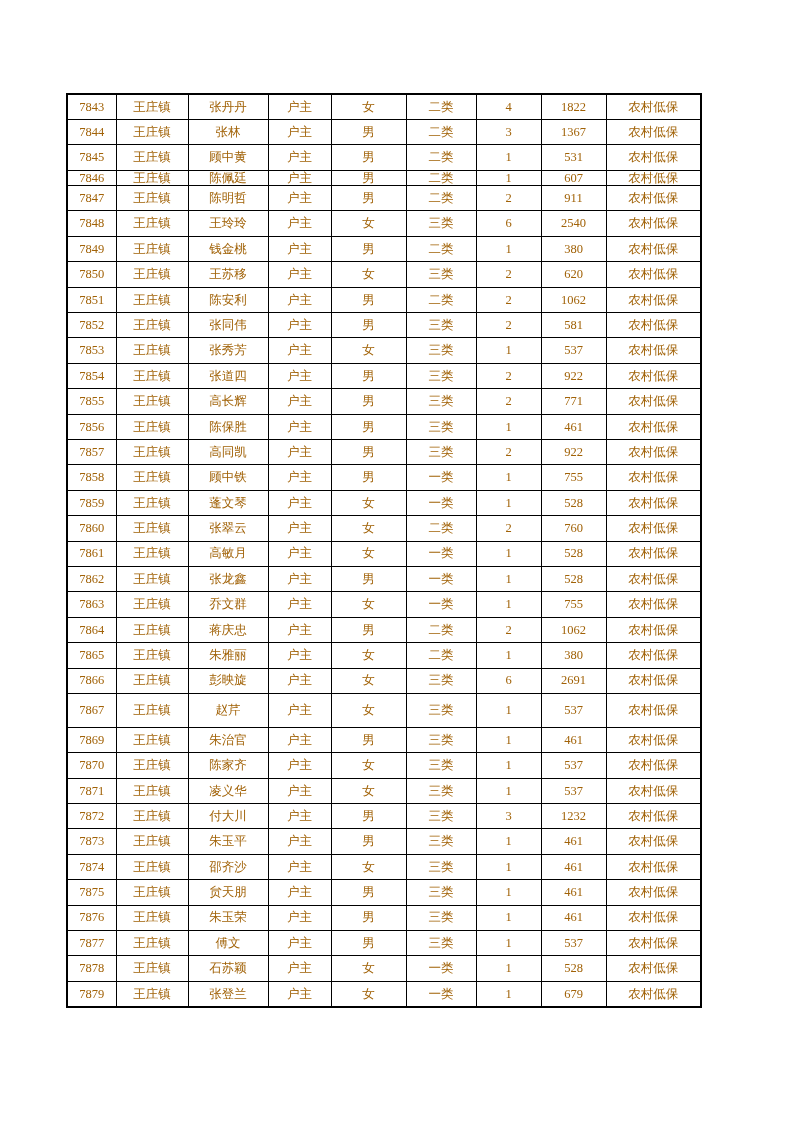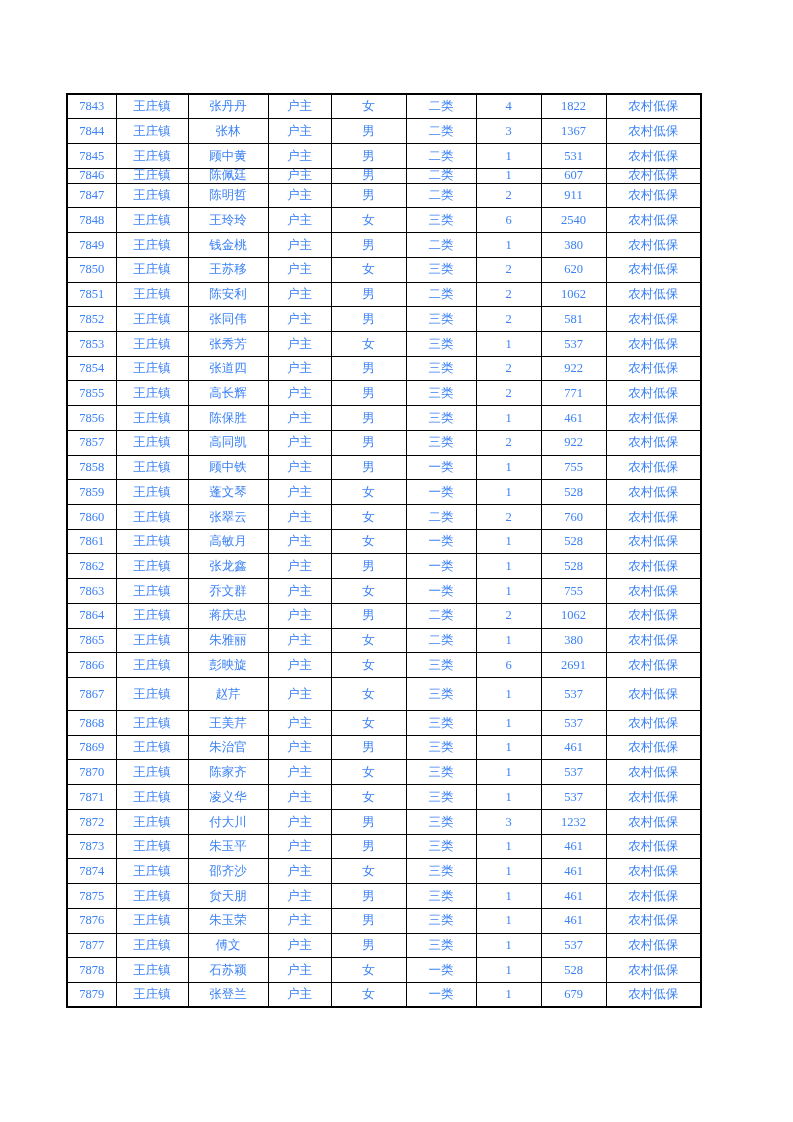--- a/index.html
+++ b/index.html
@@ -30,21 +30,21 @@
     line-height: 1;
     padding: 0;
     overflow: hidden;
     white-space: nowrap;
   }
 </style>
 </head>
 <body>
 
 <div class="page">
-  <table class="grid" style="left: 66px; top: 93px; width: 634px; height: 915px; border-color: rgb(0, 0, 0); color: #3b82f6;">
+  <table class="grid" style="left: 66px; top: 93px; width: 634px; height: 915px; border-color: rgb(0, 0, 0); color: #a16207;">
     <colgroup>
         <col style="width: 49px;">
         <col style="width: 72px;">
         <col style="width: 80px;">
         <col style="width: 63px;">
         <col style="width: 75px;">
         <col style="width: 70px;">
         <col style="width: 65px;">
         <col style="width: 65px;">
         <col style="width: 95px;">
@@ -319,31 +319,20 @@
           <td>王庄镇</td>
           <td>赵芹</td>
           <td>户主</td>
           <td>女</td>
           <td>三类</td>
           <td>1</td>
           <td>537</td>
           <td>农村低保</td>
         </tr>
         <tr style="height: 24.73px;">
-          <td>7868</td>
-          <td>王庄镇</td>
-          <td>王美芹</td>
-          <td>户主</td>
-          <td>女</td>
-          <td>三类</td>
-          <td>1</td>
-          <td>537</td>
-          <td>农村低保</td>
-        </tr>
-        <tr style="height: 24.73px;">
           <td>7869</td>
           <td>王庄镇</td>
           <td>朱治官</td>
           <td>户主</td>
           <td>男</td>
           <td>三类</td>
           <td>1</td>
           <td>461</td>
           <td>农村低保</td>
         </tr>

